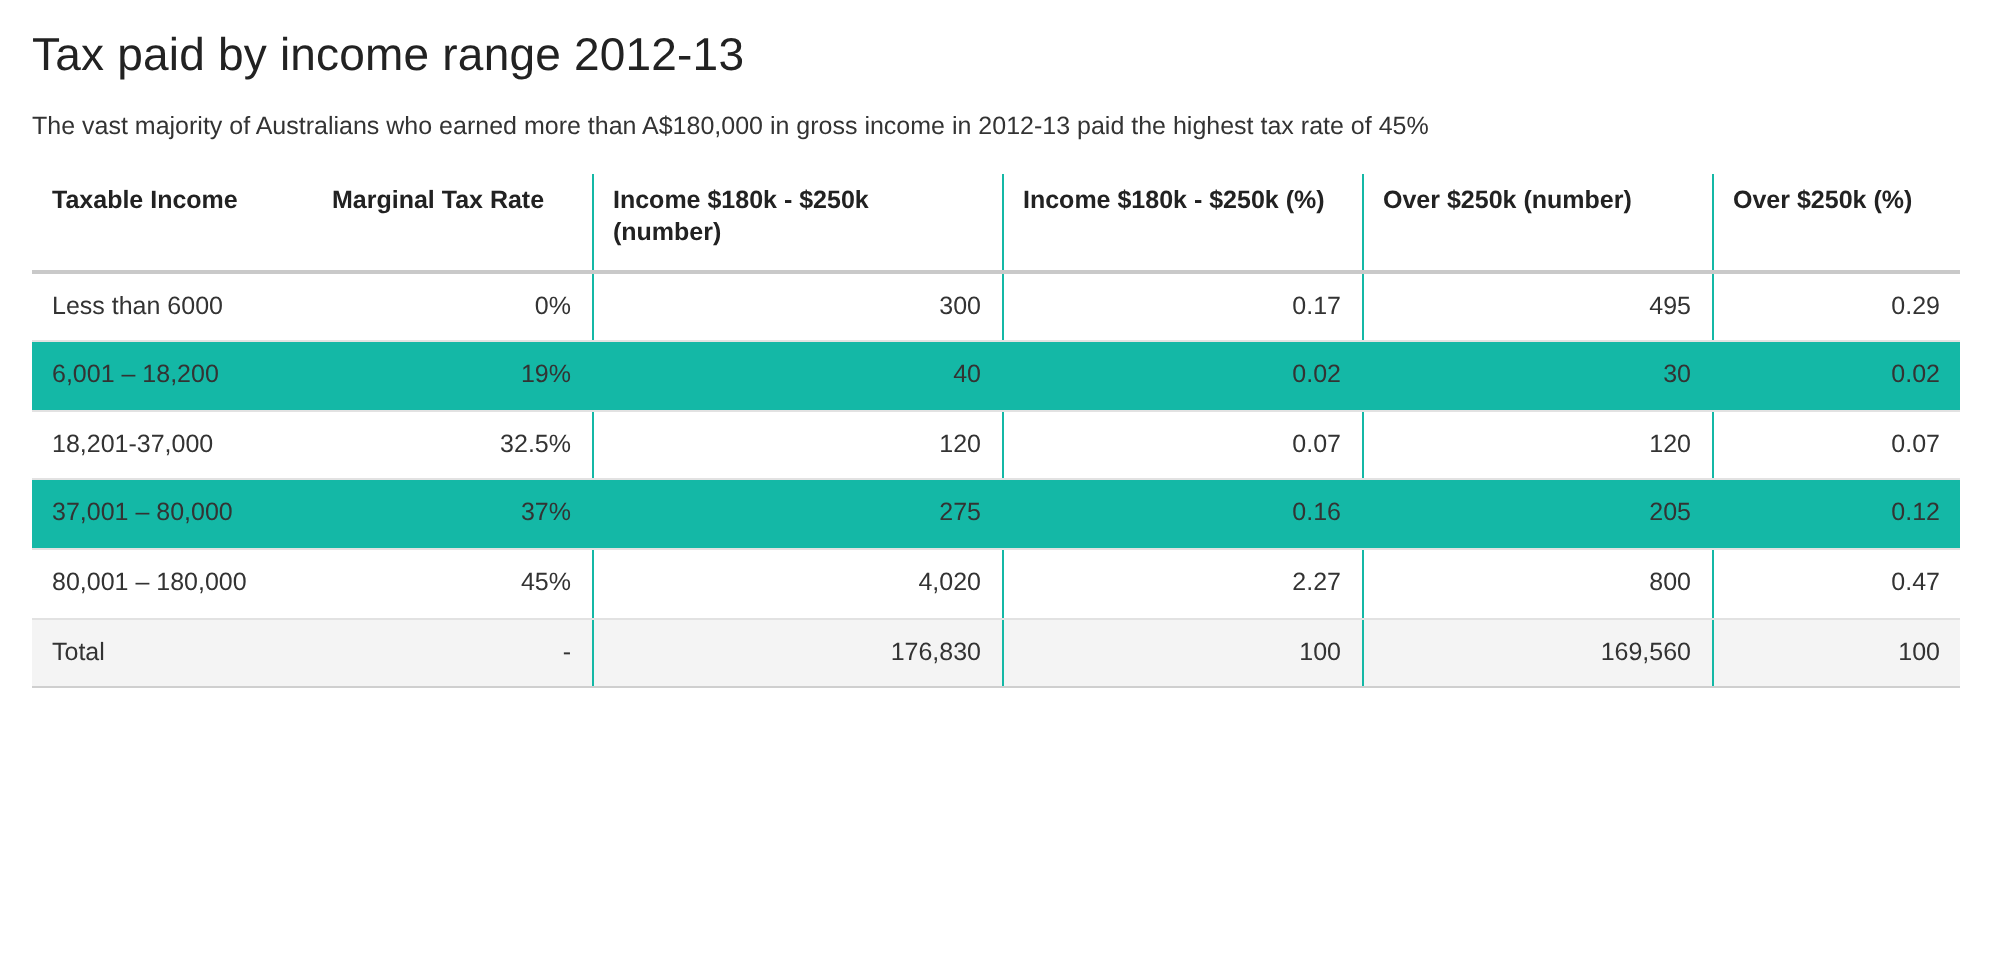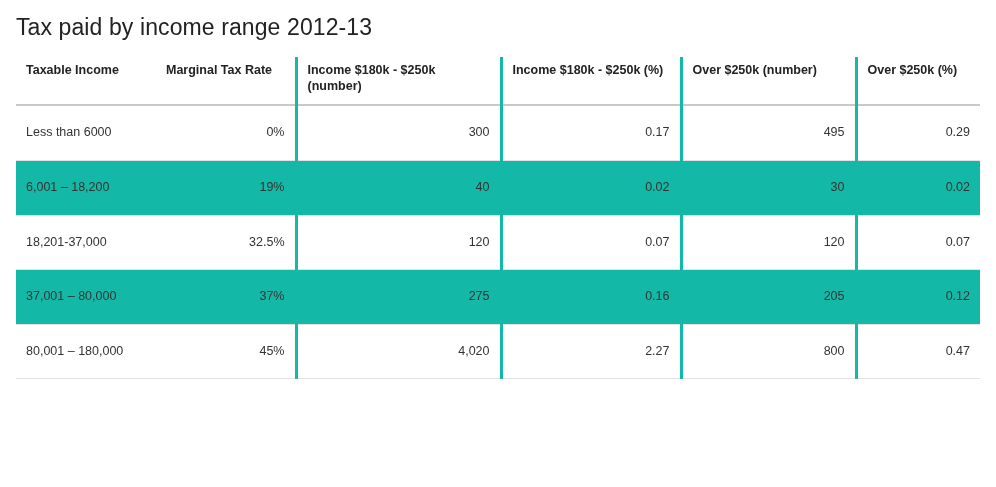--- a/index.html
+++ b/index.html
@@ -48,53 +48,54 @@
     vertical-align: top;
     padding: 6px 10px 10px 10px;
     border-bottom: 2px solid #c9c9c9;
     line-height: 1.25;
     font-size: 12.5px;
   }
   table.data thead th.num {
     text-align: left;
   }
   table.data tbody td {
-    padding: 19px 10px;
+    padding: 9px 10px;
     border-bottom: 1px solid #e2e2e2;
     vertical-align: middle;
     line-height: 1.25;
     color: #333333;
   }
   table.data tbody td.num {
     text-align: right;
   }
   table.data tbody tr.alt td {
     background: #14b8a6;
   }
   table.data tbody tr.total td {
     background: #f4f4f4;
     border-bottom: 1px solid #cfcfcf;
   }
   
   .sep-left {
-    border-left: 3px solid #14b8a6;
+    border-left: 1px solid #14b8a6;
   }
   col.c0 { width: 140px; }
   col.c1 { width: 140px; }
   col.c2 { width: 205px; }
   col.c3 { width: 180px; }
   col.c4 { width: 175px; }
   col.c5 { width: 124px; }
 </style>
 </head>
 <body>
 
 <div class="page">
 
   <h1 class="title">Tax paid by income range 2012-13</h1>
+  <p class="subtitle">The vast majority of Australians who earned more than A$180,000 in gross income in 2012-13 paid the highest tax rate of 45%</p>
 
   <table class="data">
     <colgroup>
       <col class="c0">
         <col class="c1">
         <col class="c2">
         <col class="c3">
         <col class="c4">
         <col class="c5">
     </colgroup>
@@ -142,16 +143,24 @@
         <td class="num sep-left">0.12</td>
       </tr>
       <tr>
         <td>80,001 – 180,000</td>
         <td class="num">45%</td>
         <td class="num sep-left">4,020</td>
         <td class="num sep-left">2.27</td>
         <td class="num sep-left">800</td>
         <td class="num sep-left">0.47</td>
       </tr>
+      <tr class="total">
+        <td>Total</td>
+        <td class="num">-</td>
+        <td class="num sep-left">176,830</td>
+        <td class="num sep-left">100</td>
+        <td class="num sep-left">169,560</td>
+        <td class="num sep-left">100</td>
+      </tr>
     </tbody>
   </table>
 
 </div>
 
 </body></html>

